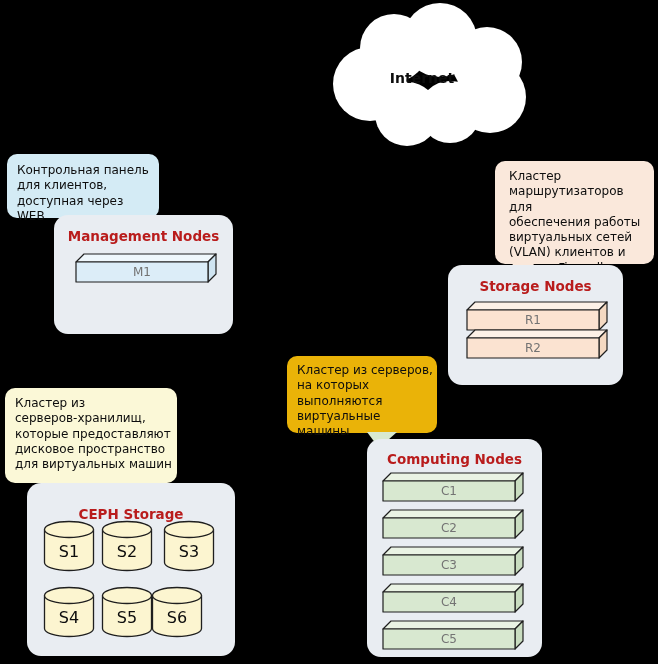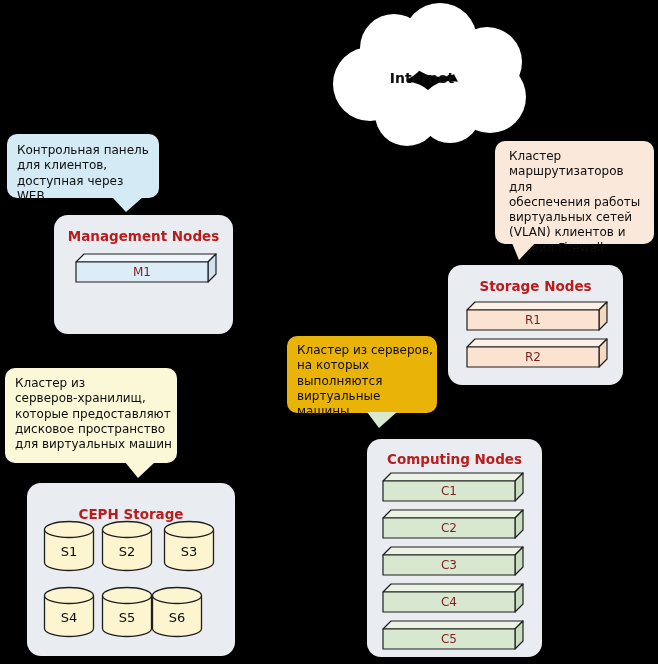--- a/index.html
+++ b/index.html
@@ -9,21 +9,21 @@
   }
 
   
   .cloud-svg { position:absolute; left:312px; top:2px; width:220px; height:152px; }
   .cloud-label {
     position:absolute; left:352px; top:70px; width:140px; text-align:center;
     font-size:14px; font-weight:bold; color:#0d0d0d;
   }
 
   
-  .callout { position:absolute; border-radius:10px; }
+  .callout { position:absolute; border-radius:10px;margin-top:20px; }
   .callout-text {
     white-space:pre-line; font-size:12px; line-height:15.3px; color:#0d0d0d;
   }
   .tail { position:absolute; width:0; height:0; top:calc(100% - 1px); }
 
   .callout-management { left:7px; top:134px; width:152px; height:64px; background:#d4ebf5; }
   .callout-management .callout-text { padding:9px 6px 0 10px; }
   .callout-management .tail { left:105px; border-left:14px solid transparent; border-right:17px solid transparent; border-top:15px solid #d4ebf5; }
 
   .callout-routing { left:495px; top:141px; width:159px; height:103px; background:#fae8db; }
@@ -48,34 +48,34 @@
   .group-storage { left:27px; top:483px; width:208px; height:173px; }
   .group-storage .group-title { padding-top:23px; }
   .group-computing { left:367px; top:439px; width:175px; height:218px; }
   .group-computing .group-title { padding-top:12px; }
 
   
   .bar { position:absolute; width:142px; height:30px; }
   .bar svg { position:absolute; left:0; top:0; }
   .bar .bar-label {
     position:absolute; left:1px; top:9px; width:132px; height:20px;
-    display:flex; align-items:center; justify-content:center; font-size:12px; color:#7f1d1d;
+    display:flex; align-items:center; justify-content:center; font-size:12px; color:#737373;
   }
   .bar polygon, .bar rect { stroke:#1f1f1f; stroke-width:1.2; stroke-linejoin:round; }
   .bar-blue  .f-top{fill:#eff7fc} .bar-blue  .f-side{fill:#cfe4f1} .bar-blue  .f-front{fill:#dcedf8}
   .bar-peach .f-top{fill:#fdf1e7} .bar-peach .f-side{fill:#f4d9c2} .bar-peach .f-front{fill:#fbe3d1}
   .bar-green .f-top{fill:#eaf3e4} .bar-green .f-side{fill:#c9ddc0} .bar-green .f-front{fill:#d8e8d0}
 
   
   .cyl { position:absolute; width:52px; height:52px; }
   .cyl svg { position:absolute; left:0; top:0; }
   .cyl path, .cyl ellipse { fill:#fcf5d0; stroke:#1f1f1f; stroke-width:1.3; }
   .cyl .cyl-label {
     position:absolute; left:0; top:18px; width:52px; height:26px;
-    display:flex; align-items:center; justify-content:center; font-size:13px; color:#0d0d0d;
+    display:flex; align-items:center; justify-content:center; font-size:16px; color:#0d0d0d;
   }
 </style>
 </head>
 <body>
 
 <div class="canvas">
 
   <svg class="cloud-svg" viewBox="0 0 220 152">
     <g fill="#ffffff">
       <circle cx="58" cy="82" r="37"></circle>
@@ -138,21 +138,21 @@
   <div class="group group-routing">
     <div class="group-title">Storage Nodes</div>
     <div class="bar bar-peach" style="left:18px; top:36px;">
       <svg width="142" height="30" viewBox="0 0 142 30">
         <polygon class="f-top" points="1,9 9,1 141,1 133,9"></polygon>
         <polygon class="f-side" points="133,9 141,1 141,21 133,29"></polygon>
         <rect class="f-front" x="1" y="9" width="132" height="20"></rect>
       </svg>
       <div class="bar-label">R1</div>
     </div>
-    <div class="bar bar-peach" style="left:18px; top:73px;">
+    <div class="bar bar-peach" style="left:18px; top:64px;">
       <svg width="142" height="30" viewBox="0 0 142 30">
         <polygon class="f-top" points="1,9 9,1 141,1 133,9"></polygon>
         <polygon class="f-side" points="133,9 141,1 141,21 133,29"></polygon>
         <rect class="f-front" x="1" y="9" width="132" height="20"></rect>
       </svg>
       <div class="bar-label">R2</div>
     </div>
   </div>
 
   <div class="group group-storage">

